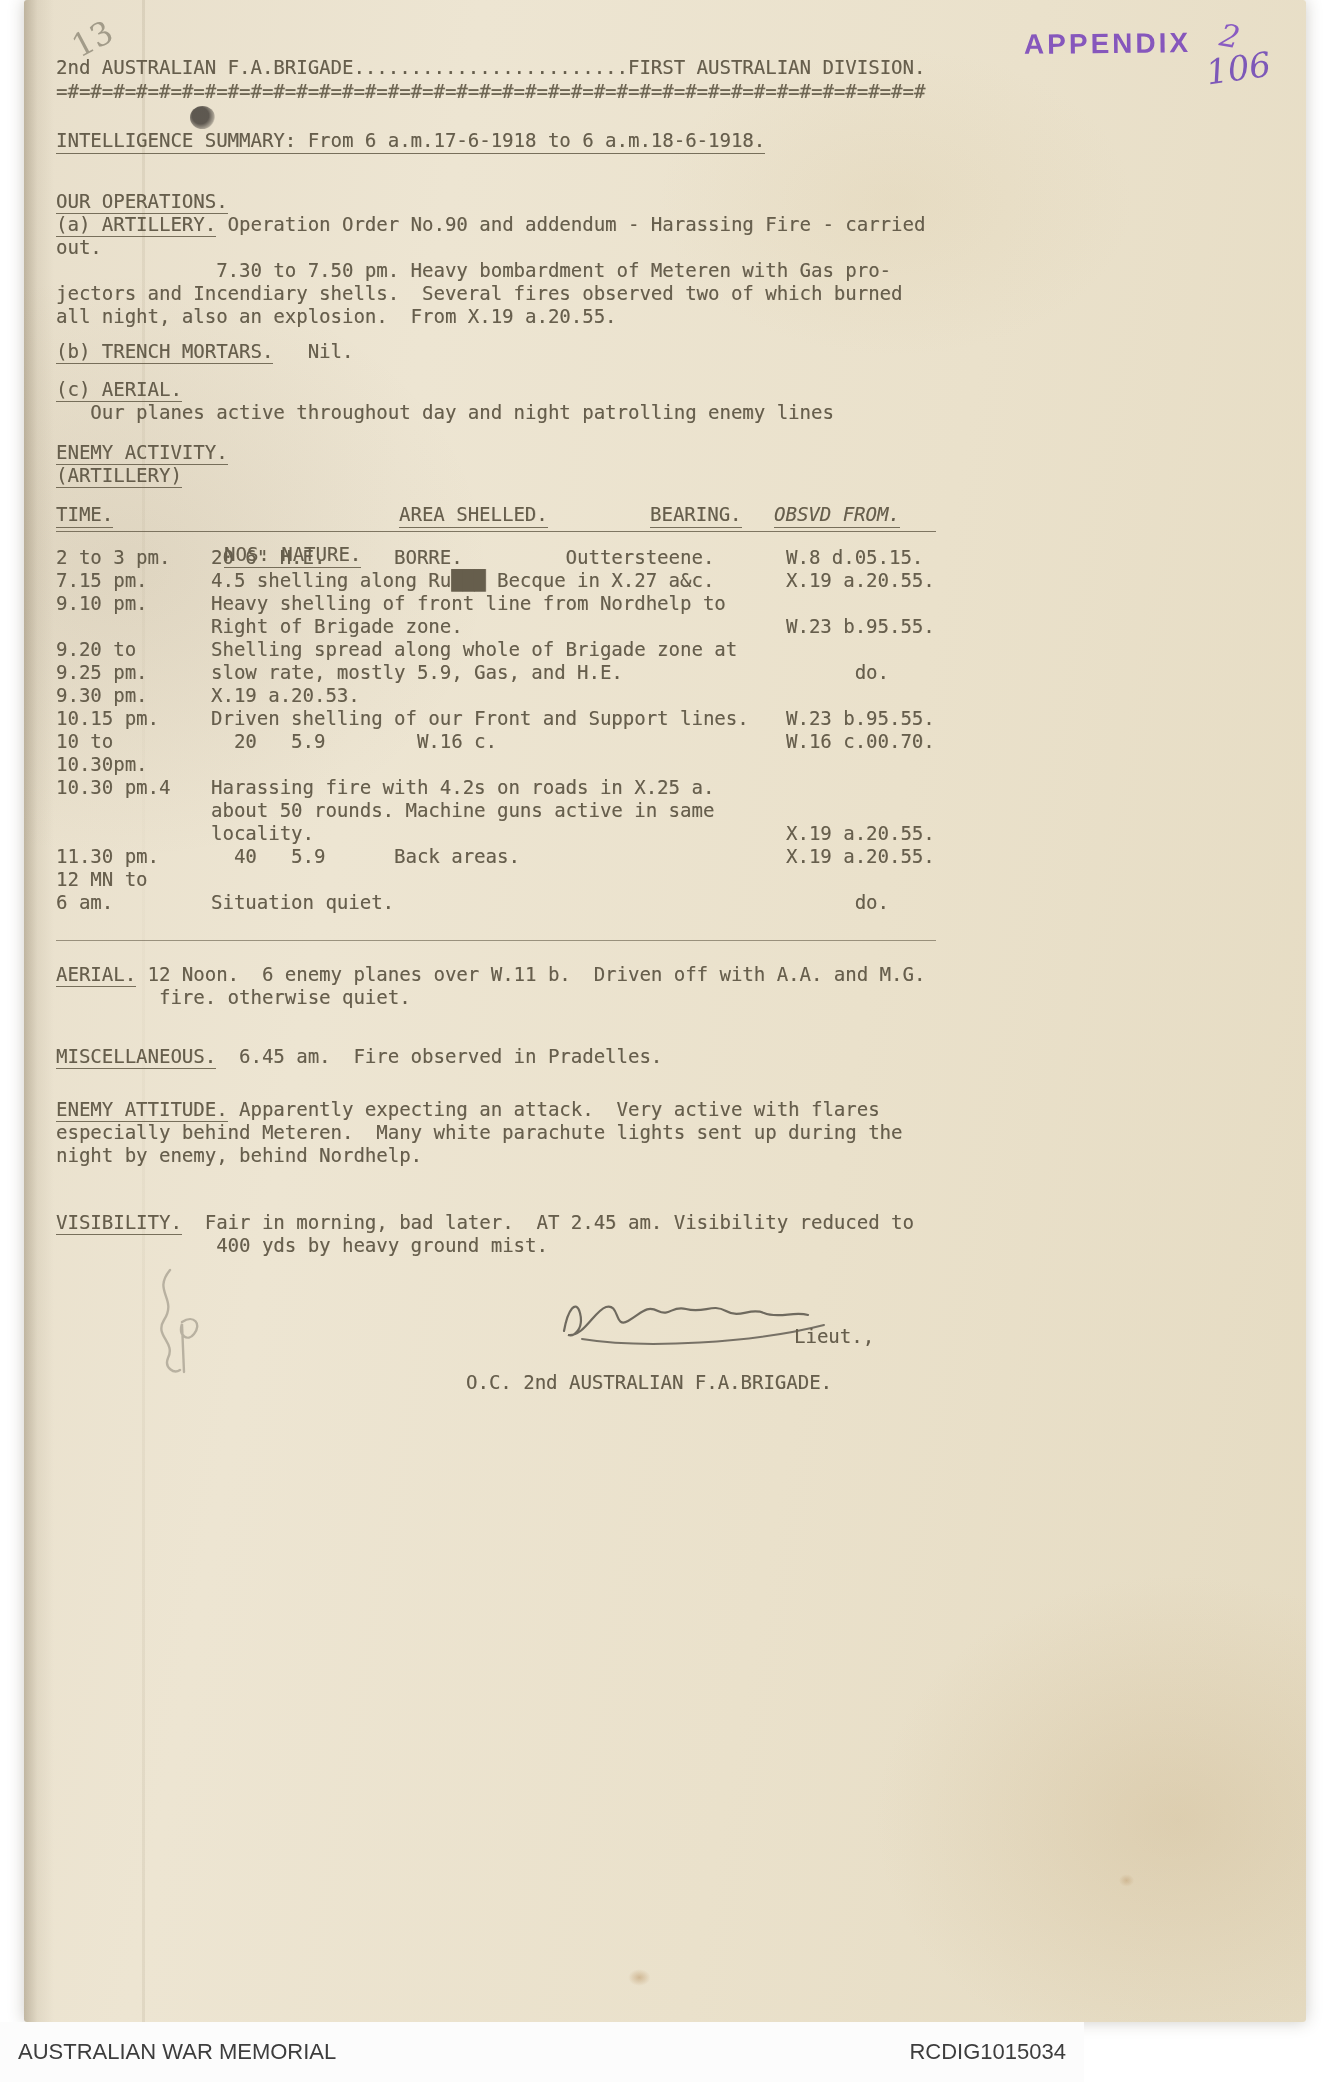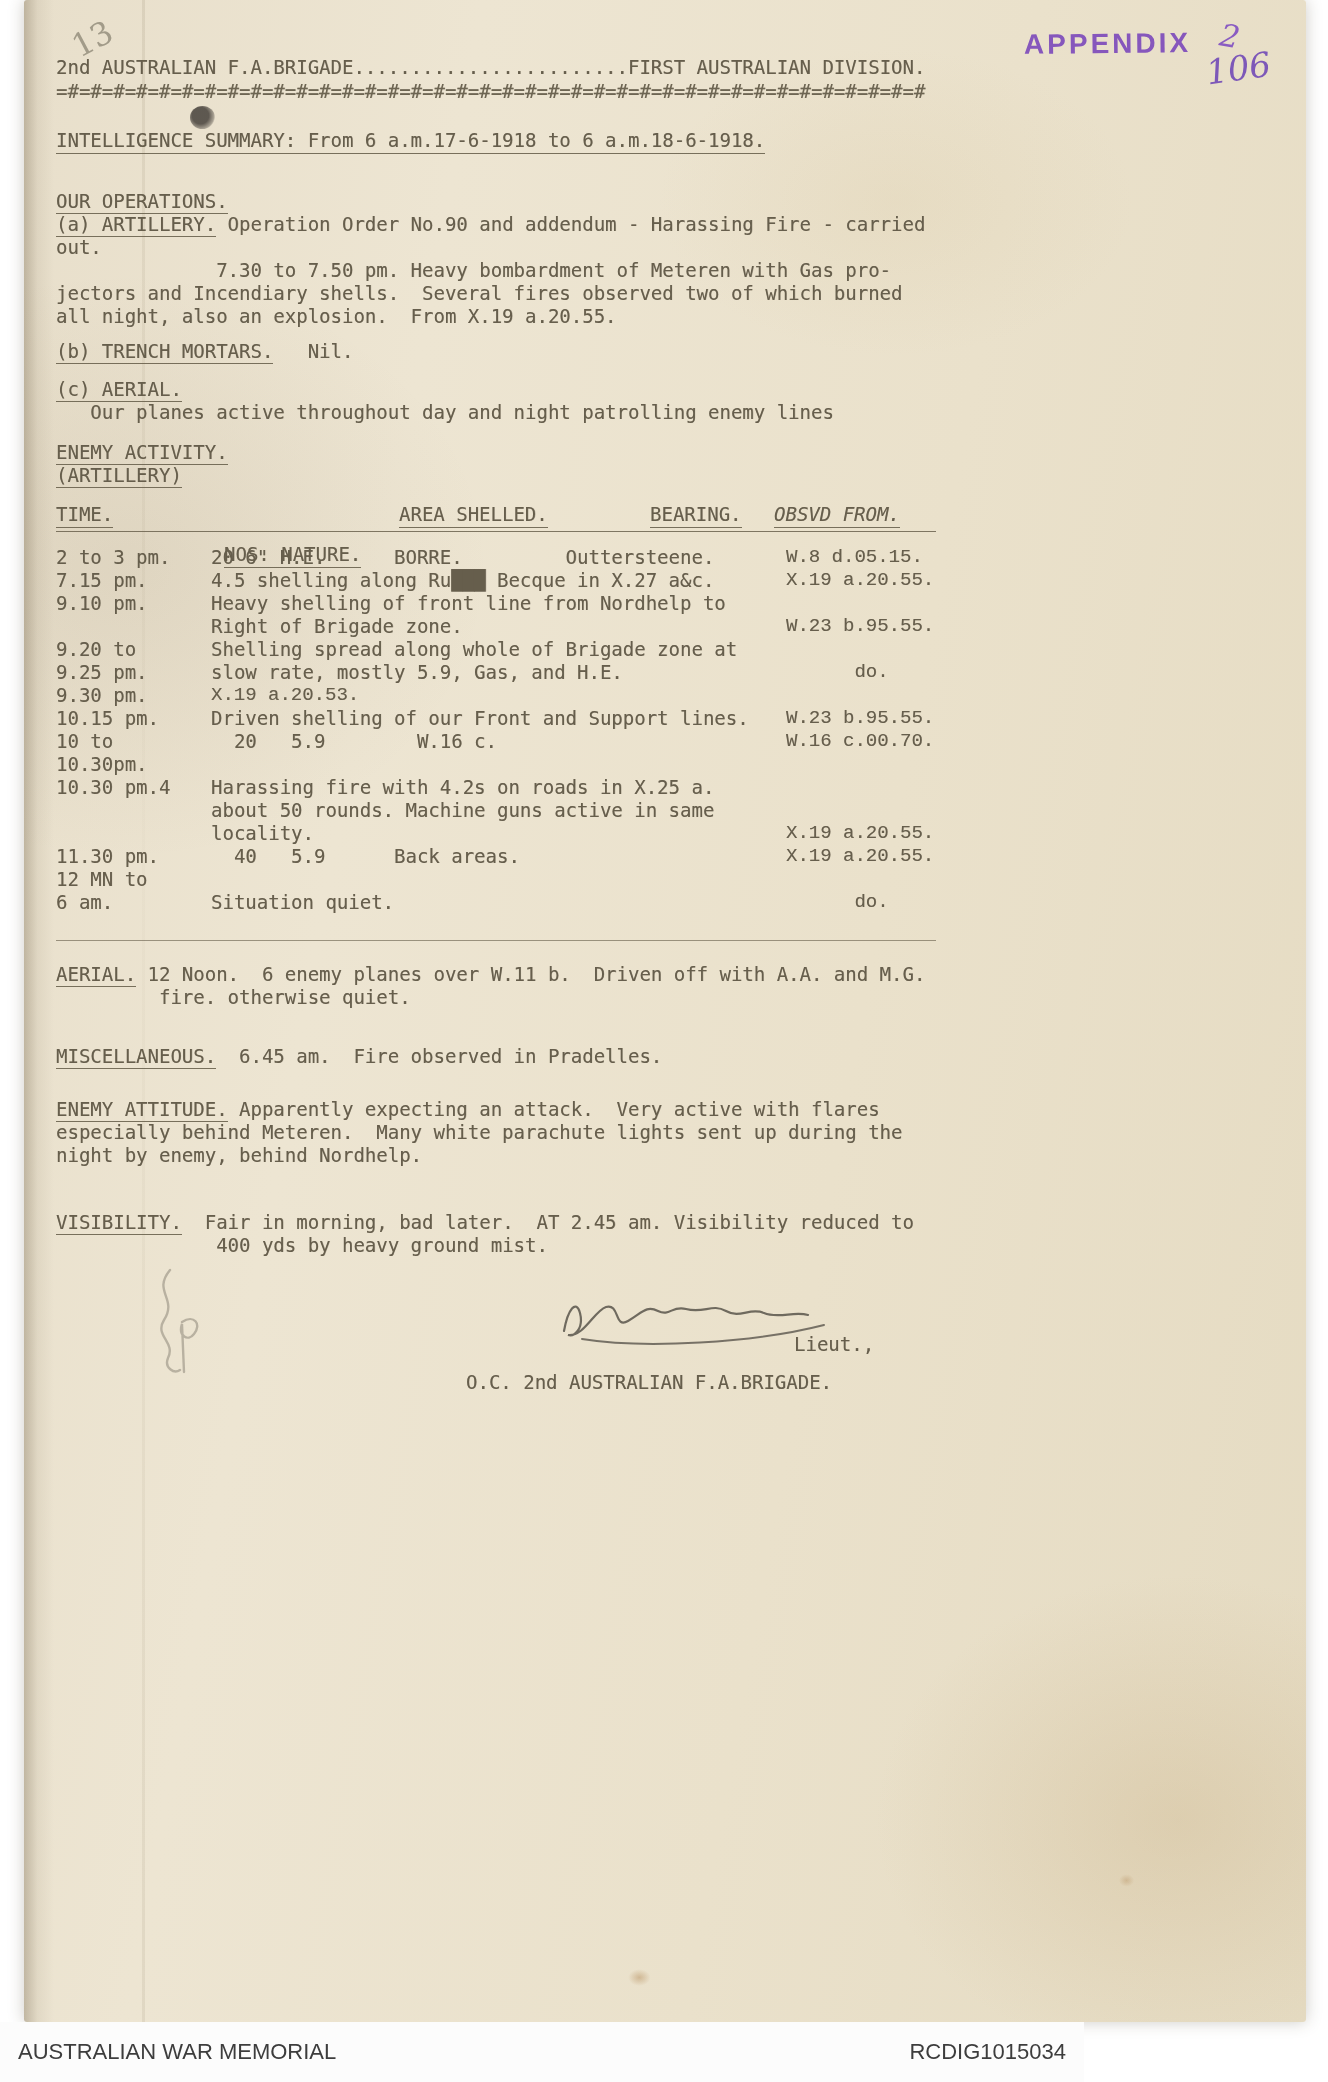--- a/index.html
+++ b/index.html
@@ -78,33 +78,33 @@
   
   .thead { position:relative; height:24px; margin-top:16px; }
   .thead span { position:absolute; top:0; }
   .col-time { left:0; } .col-nos { left:168px;margin-top:40px; } .col-area { left:343px; }
   .col-bearing { left:574px;margin-left:20px; } .col-obsvd { left:718px;font-style:italic; }
   .thead-rule { border-top:1.8px solid rgba(99,90,70,0.8); margin-top:4px; }
   .tbody { margin-top:14px; }
   .trow { display:flex; align-items:flex-start; }
   .t-time { width:155px; flex:none; white-space:pre-wrap; }
   .t-body { flex:1; white-space:pre-wrap; }
-  .t-obsvd { width:150px; flex:none; white-space:pre;font-family:Liberation Mono, monospace; }
+  .t-obsvd { width:150px; flex:none; white-space:pre; }
   .ob-end .t-obsvd { align-self:flex-end; }
   .end-rule { border-top:1.8px solid rgba(99,90,70,0.6); margin-top:26px; }
 
   .p-aerialrep { margin-top:22px; }
   .p-misc { margin-top:36px; }
   .p-attitude { margin-top:30px; }
   .p-visibility { margin-top:44px; }
 
   
   .sig-block { position:relative; height:92px; margin-top:22px; }
   .sig-svg { position:absolute; left:498px; top:2px; }
-  .sig-rank { position:absolute; left:738px; top:54px; }
+  .sig-rank { position:absolute; left:738px; top:46px; }
   .p-oc { padding-left:410px; }
 
   .pencil-scribble { position:absolute; left:100px; top:1262px; opacity:.55; }
 
   
   .awm-footer {
     position:absolute; left:0; bottom:0; width:1084px; height:60px; background:#fcfcfc;
     display:flex; align-items:center; justify-content:space-between; padding:0 18px;
     font-family:"Liberation Sans", sans-serif; font-size:22px; color:#3d3d3d;
   }

